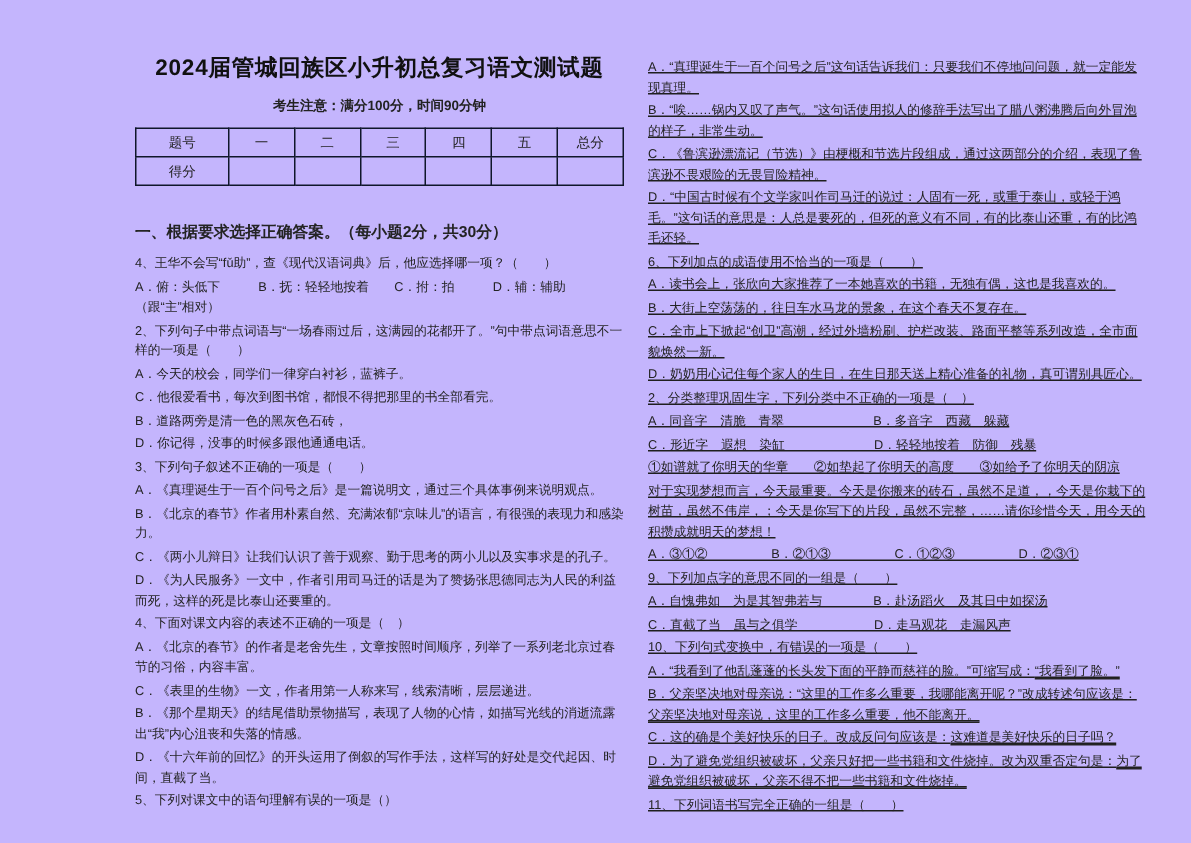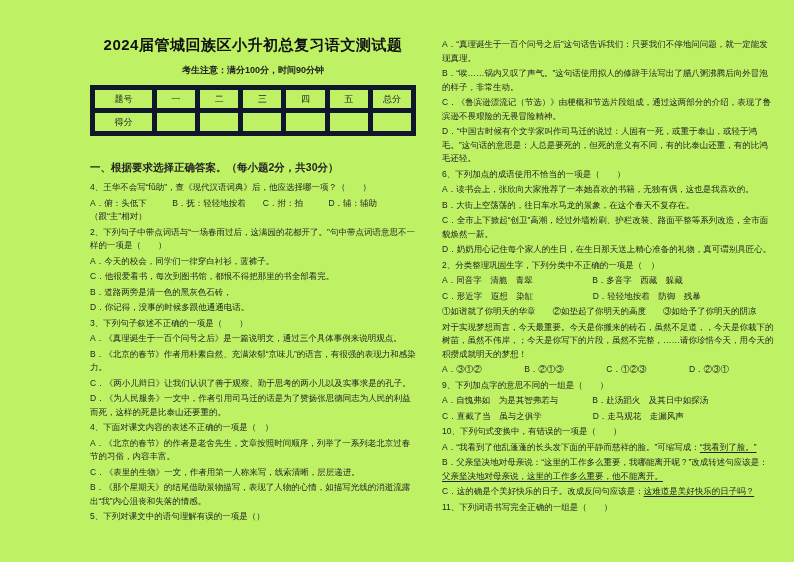--- a/index.html
+++ b/index.html
@@ -4,39 +4,39 @@
 <style>
   html, body { margin: 0; padding: 0; }
   body {
     width: 794px; height: 562px;
     background: #ffffff;
     font-family: "Liberation Sans", sans-serif;
     color: #1f1f1f;
     position: relative;
     overflow: hidden;
   }
-  .page { position: absolute; inset: 0; background: #bef264; }
+  .page { position: absolute; inset: 0; background: #c4b5fd; }
   .col { position: absolute; top: 36px; }
   .col-left  { left: 90px;  width: 326px; }
-  .col-right { left: 442px; width: 334px; padding-top: 2px; }
+  .col-right { left: 432px; width: 334px; padding-top: 2px; text-decoration: underline; }
 
   .title {
     font-size: 15px; font-weight: bold; text-align: center;
     margin: 0 0 9px; letter-spacing: 0.5px; color: #111;
   }
   .subtitle {
     font-size: 9px; font-weight: bold; text-align: center;
     margin: 0 0 8px; color: #222;
   }
   table.score-table {
     width: 100%; border-collapse: collapse; table-layout: fixed;
     font-size: 9px; margin: 0 0 24px; color: #222;
   }
   table.score-table td {
-    border: 5px solid #0f172a; height: 18px;
+    border: 1px solid #0f172a; height: 18px;
     text-align: center; vertical-align: middle; padding: 0;
   }
   col.c0 { width: 62px; }
 
   .text-block p {
     margin: 0 0 2px; font-size: 8.5px; line-height: 13.5px;
     word-break: break-all; color: #242424;
   }
   .text-block p.heading {
     font-size: 10.5px; line-height: 15px; margin: 12px 0 6px;
@@ -96,20 +96,21 @@
         <p><span>D．你记得，没事的时候多跟他通通电话。</span></p>
         <p><span>3、下列句子叙述不正确的一项是（　　）</span></p>
         <p><span>A．《真理诞生于一百个问号之后》是一篇说明文，通过三个具体事例来说明观点。</span></p>
         <p><span>B．《北京的春节》作者用朴素自然、充满浓郁“京味儿”的语言，有很强的表现力和感染力。</span></p>
         <p><span>C．《两小儿辩日》让我们认识了善于观察、勤于思考的两小儿以及实事求是的孔子。</span></p>
         <p><span>D．《为人民服务》一文中，作者引用司马迁的话是为了赞扬张思德同志为人民的利益而死，这样的死是比泰山还要重的。</span></p>
         <p><span>4、下面对课文内容的表述不正确的一项是（　）</span></p>
         <p><span>A．《北京的春节》的作者是老舍先生，文章按照时间顺序，列举了一系列老北京过春节的习俗，内容丰富。</span></p>
         <p><span>C．《表里的生物》一文，作者用第一人称来写，线索清晰，层层递进。</span></p>
         <p><span>B．《那个星期天》的结尾借助景物描写，表现了人物的心情，如描写光线的消逝流露出“我”内心沮丧和失落的情感。</span></p>
+        <p><span>D．《十六年前的回忆》的开头运用了倒叙的写作手法，这样写的好处是交代起因、时间，直截了当。</span></p>
         <p><span>5、下列对课文中的语句理解有误的一项是（）</span></p>
       </div>
   </div>
 
   <div class="col col-right">
     <div class="text-block">
         <p><span>A．“真理诞生于一百个问号之后”这句话告诉我们：只要我们不停地问问题，就一定能发现真理。</span></p>
         <p><span>B．“唉……锅内又叹了声气。”这句话使用拟人的修辞手法写出了腊八粥沸腾后向外冒泡的样子，非常生动。</span></p>
         <p><span>C．《鲁滨逊漂流记（节选）》由梗概和节选片段组成，通过这两部分的介绍，表现了鲁滨逊不畏艰险的无畏冒险精神。</span></p>
         <p><span>D．“中国古时候有个文学家叫作司马迁的说过：人固有一死，或重于泰山，或轻于鸿毛。”这句话的意思是：人总是要死的，但死的意义有不同，有的比泰山还重，有的比鸿毛还轻。</span></p>
@@ -124,17 +125,18 @@
         <p><span>①如谱就了你明天的华章　　②如垫起了你明天的高度　　③如给予了你明天的阴凉</span></p>
         <p><span>对于实现梦想而言，今天最重要。今天是你搬来的砖石，虽然不足道，，今天是你栽下的树苗，虽然不伟岸，；今天是你写下的片段，虽然不完整，……请你珍惜今天，用今天的积攒成就明天的梦想！</span></p>
         <p><span>A．③①②　　　　　B．②①③　　　　　C．①②③　　　　　D．②③①</span></p>
         <p><span>9、下列加点字的意思不同的一组是（　　）</span></p>
         <p><span>A．自愧弗如　为是其智弗若与　　　　B．赴汤蹈火　及其日中如探汤</span></p>
         <p><span>C．直截了当　虽与之俱学　　　　　　D．走马观花　走漏风声</span></p>
         <p><span>10、下列句式变换中，有错误的一项是（　　）</span></p>
         <p><span>A．“我看到了他乱蓬蓬的长头发下面的平静而慈祥的脸。”可缩写成：</span><span class="u">“我看到了脸。”</span></p>
         <p><span>B．父亲坚决地对母亲说：“这里的工作多么重要，我哪能离开呢？”改成转述句应该是：</span><span class="u">父亲坚决地对母亲说，这里的工作多么重要，他不能离开。</span></p>
         <p><span>C．这的确是个美好快乐的日子。改成反问句应该是：</span><span class="u">这难道是美好快乐的日子吗？</span></p>
+        <p><span>D．为了避免党组织被破坏，父亲只好把一些书籍和文件烧掉。改为双重否定句是：</span><span class="u">为了避免党组织被破坏，父亲不得不把一些书籍和文件烧掉。</span></p>
         <p><span>11、下列词语书写完全正确的一组是（　　）</span></p>
       </div>
   </div>
 
 </div>
 
 </body></html>

